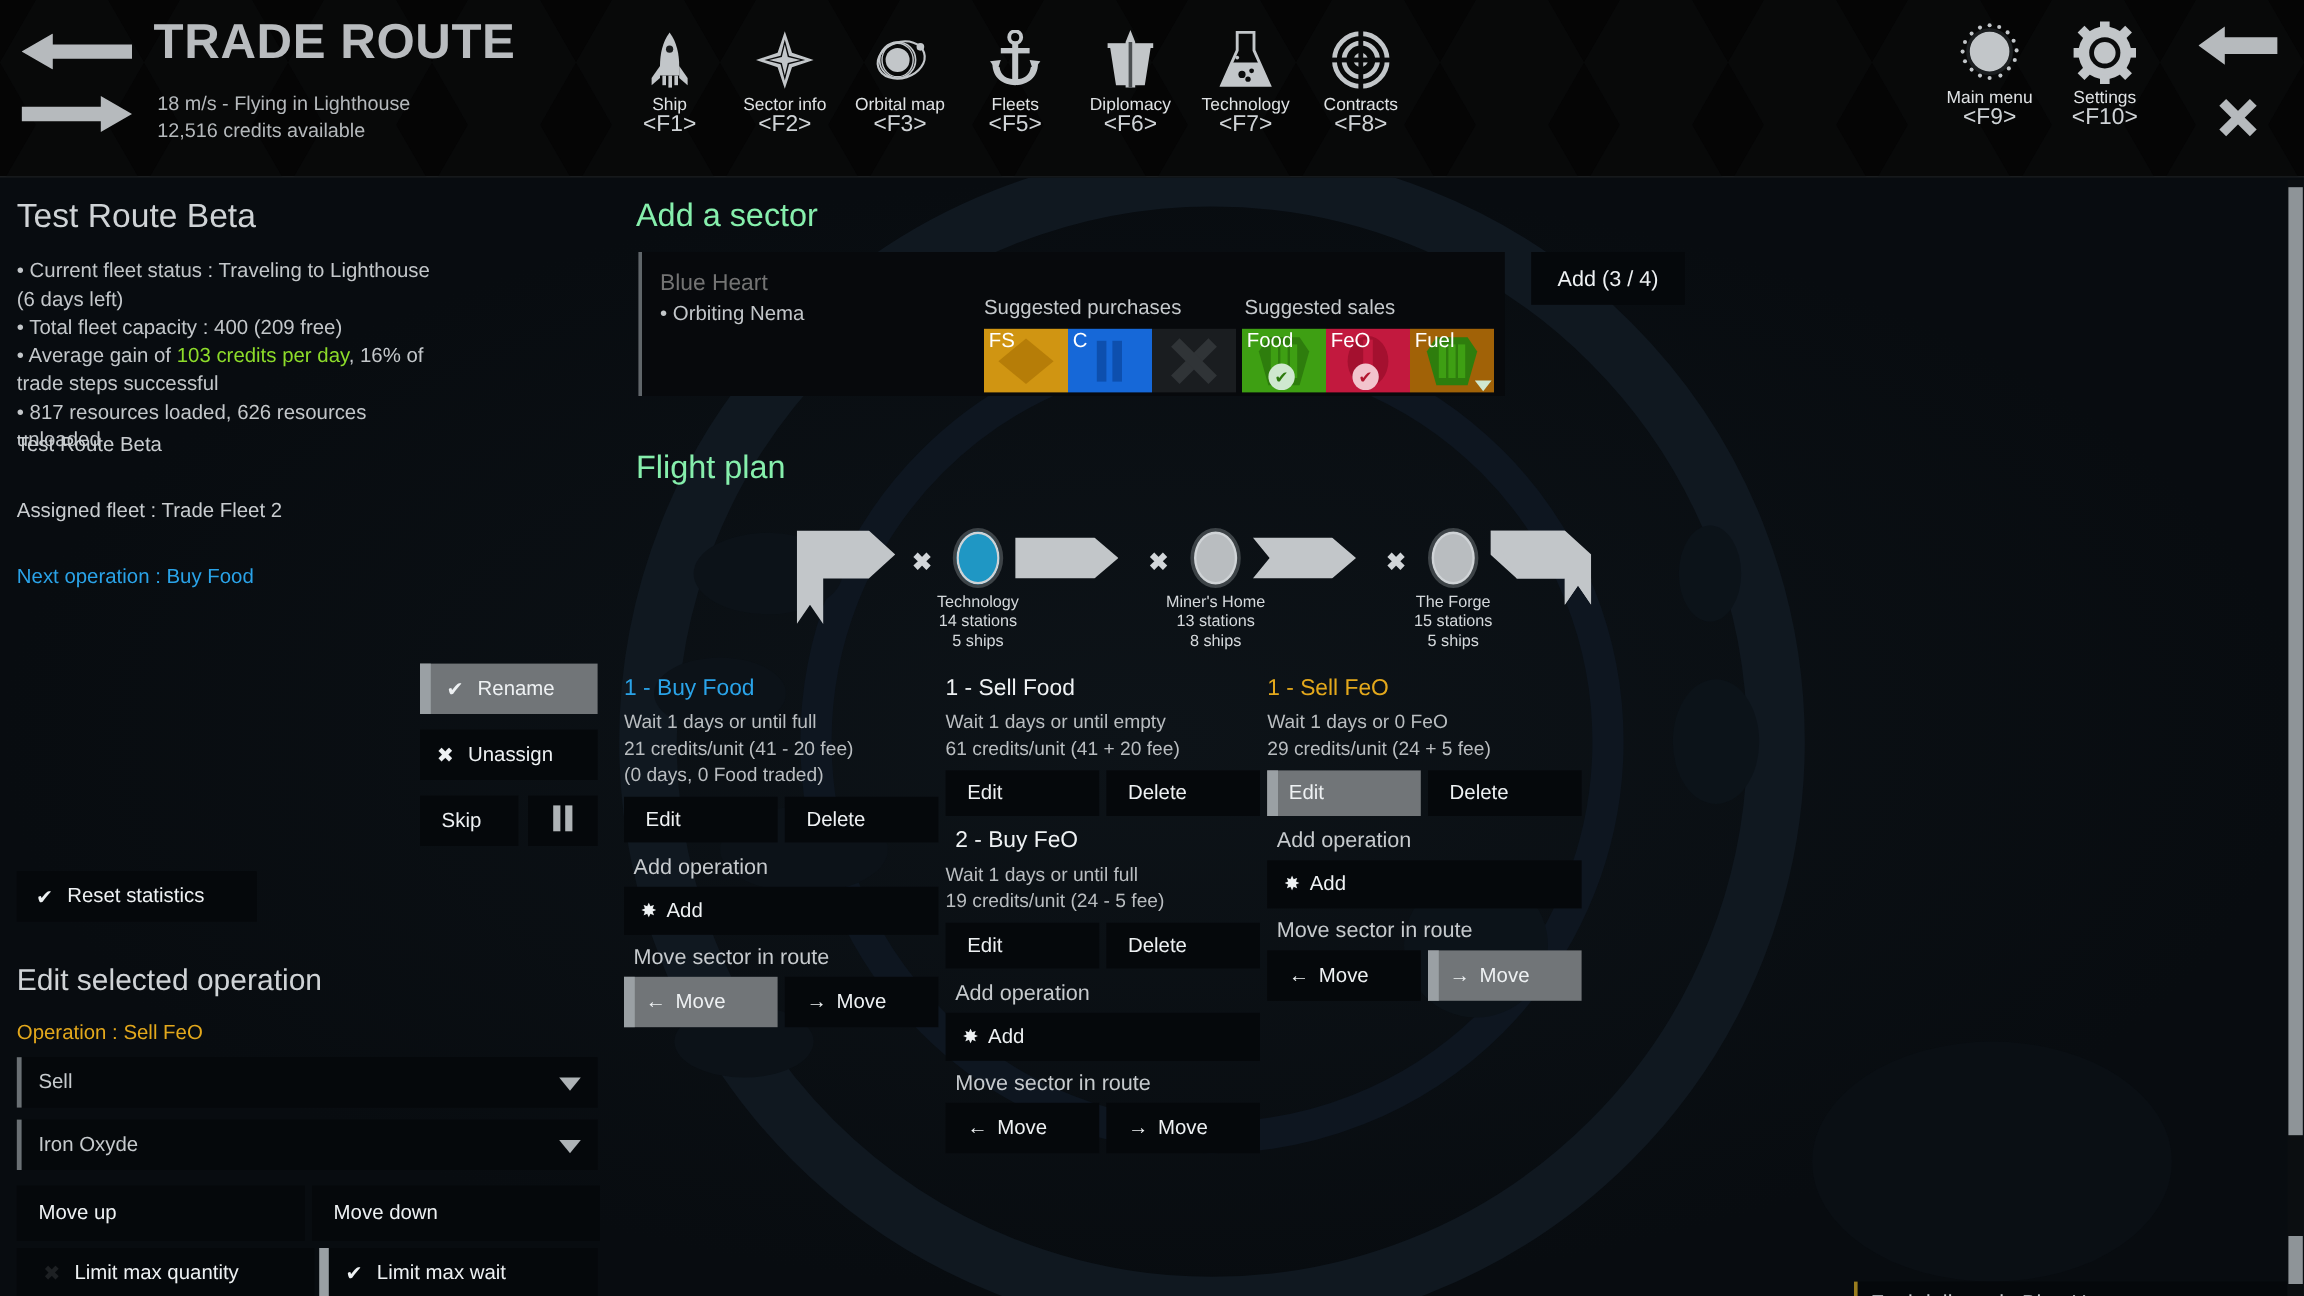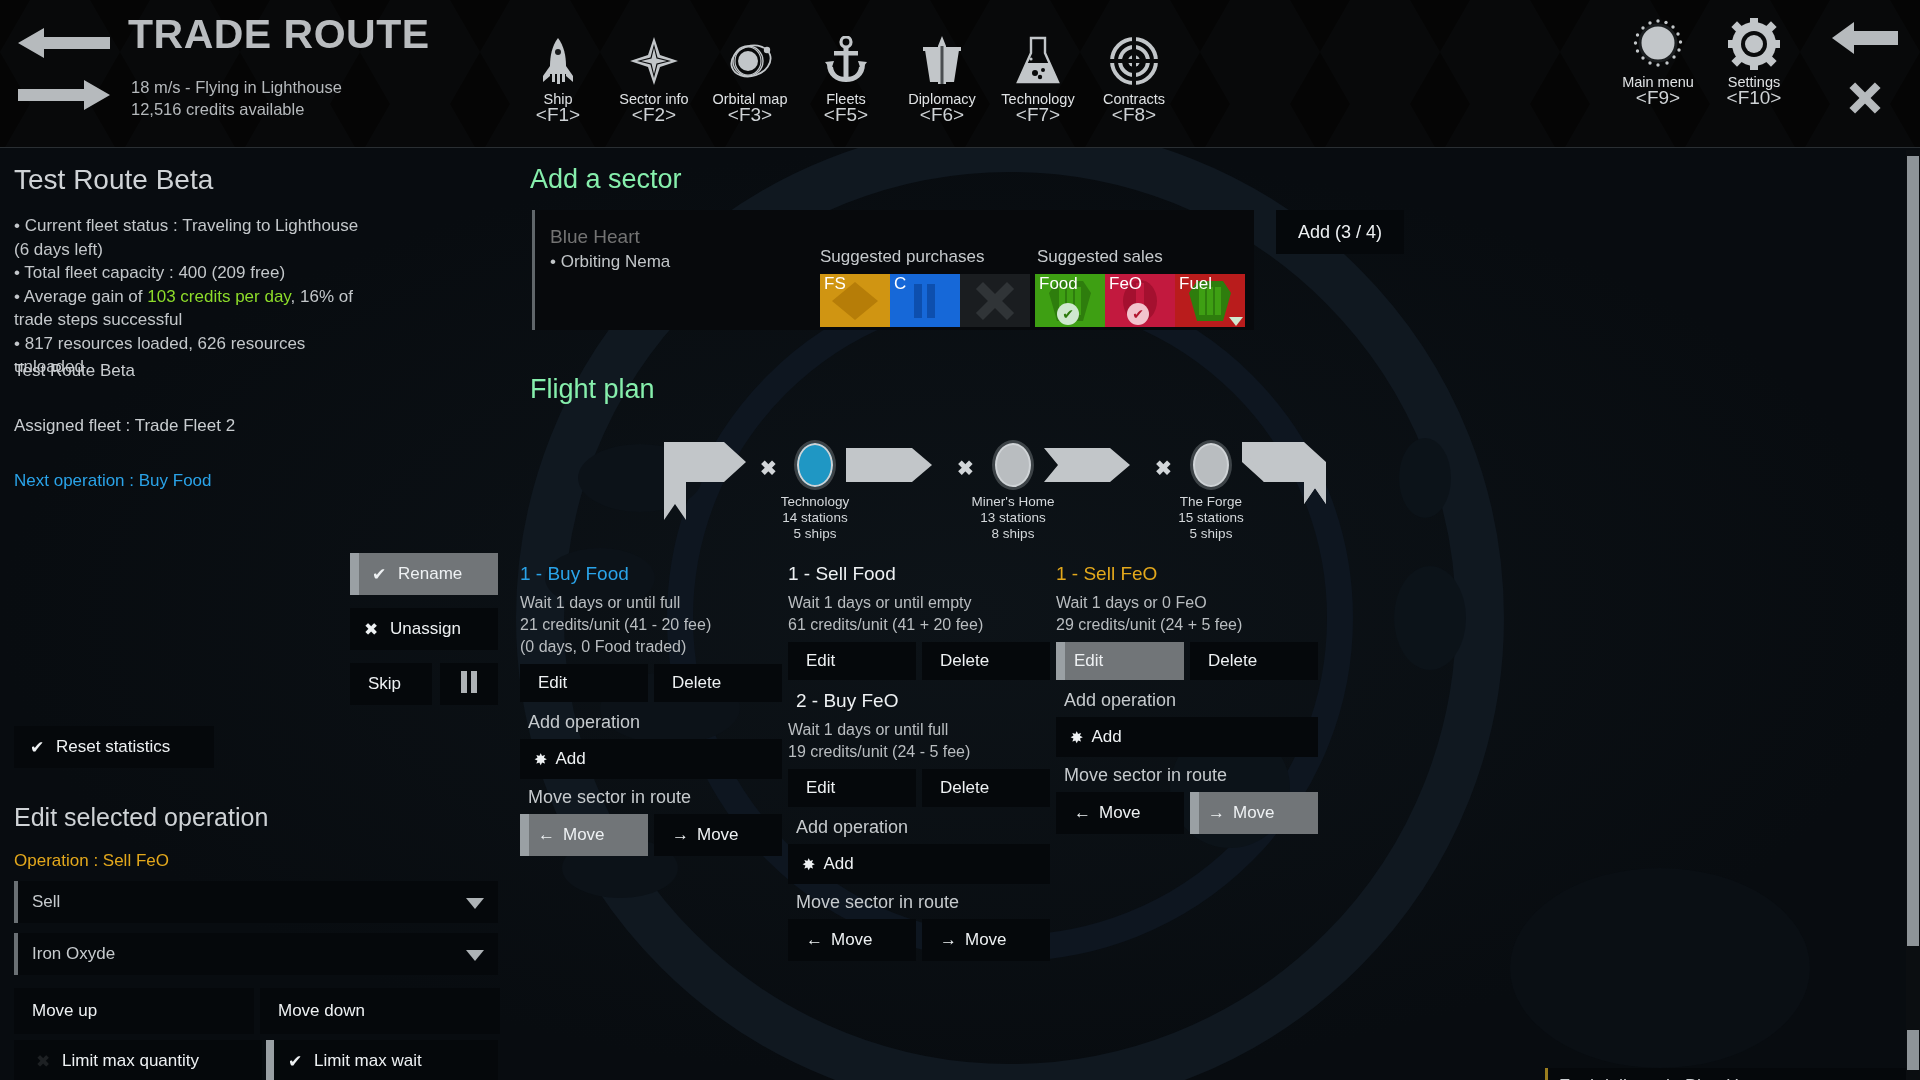--- a/index.html
+++ b/index.html
@@ -29,21 +29,21 @@
   .hdr-title {
     position: absolute; left: 128px; top: 14px;
     font-size: 41px; letter-spacing: .5px; color: #b9bcbf; font-weight: 700;
     line-height: 1;
   }
   .hdr-sub {
     position: absolute; left: 131px; top: 76px;
     font-size: 16.5px; color: #b5b9bc; line-height: 22px;
   }
 
-  .navbar { position:absolute; left: 510px; top: 33px; display:flex; gap: 0px; }
+  .navbar { position:absolute; left: 510px; top: 22px; display:flex; gap: 0px; }
   .nav-item {
     width: 96px; display:flex; flex-direction:column; align-items:center;
     cursor: pointer;
   }
   .nav-ico { height: 56px; display:flex; align-items:center; justify-content:center; }
   .nav-ico svg { display:block; }
   .nav-lbl { font-size: 14.5px; color:#dfe2e4; margin-top:2px; line-height:16px; }
   .nav-key { font-size: 19px; color:#cfd3d6; line-height:16px; }
 
   .navbar-right { position:absolute; right: 118px; top: 16px; display:flex; }
@@ -545,21 +545,21 @@
           <div class="tile" style="background:#c2193e">
             <span class="tl">FeO</span>
             <span class="glyph">
               <svg width="50" height="48" viewBox="0 0 50 48">
                   <ellipse cx="25" cy="24" rx="17" ry="21" fill="#a4102f"></ellipse>
                   <rect x="21" y="6" width="8" height="36" fill="#c2193e"></rect>
                 </svg>
             </span>
             <span class="chk" style="background:#f2c4cd;color:#b2162f">✔</span>
           </div>
-          <div class="tile" style="background:#b91c1c">
+          <div class="tile" style="background:#a16207">
             <span class="tl">Fuel</span>
             <span class="glyph">
               <svg width="50" height="48" viewBox="0 0 50 48">
                   <polygon points="12,4 38,4 46,16 38,44 12,44 4,16" fill="#2e7d0d"></polygon>
                   <rect x="14" y="10" width="6" height="28" fill="#3e9f13"></rect>
                   <rect x="22" y="10" width="6" height="28" fill="#3e9f13"></rect>
                   <rect x="30" y="10" width="6" height="28" fill="#3e9f13"></rect>
                 </svg>
             </span>
             <span class="caretdn"></span>

